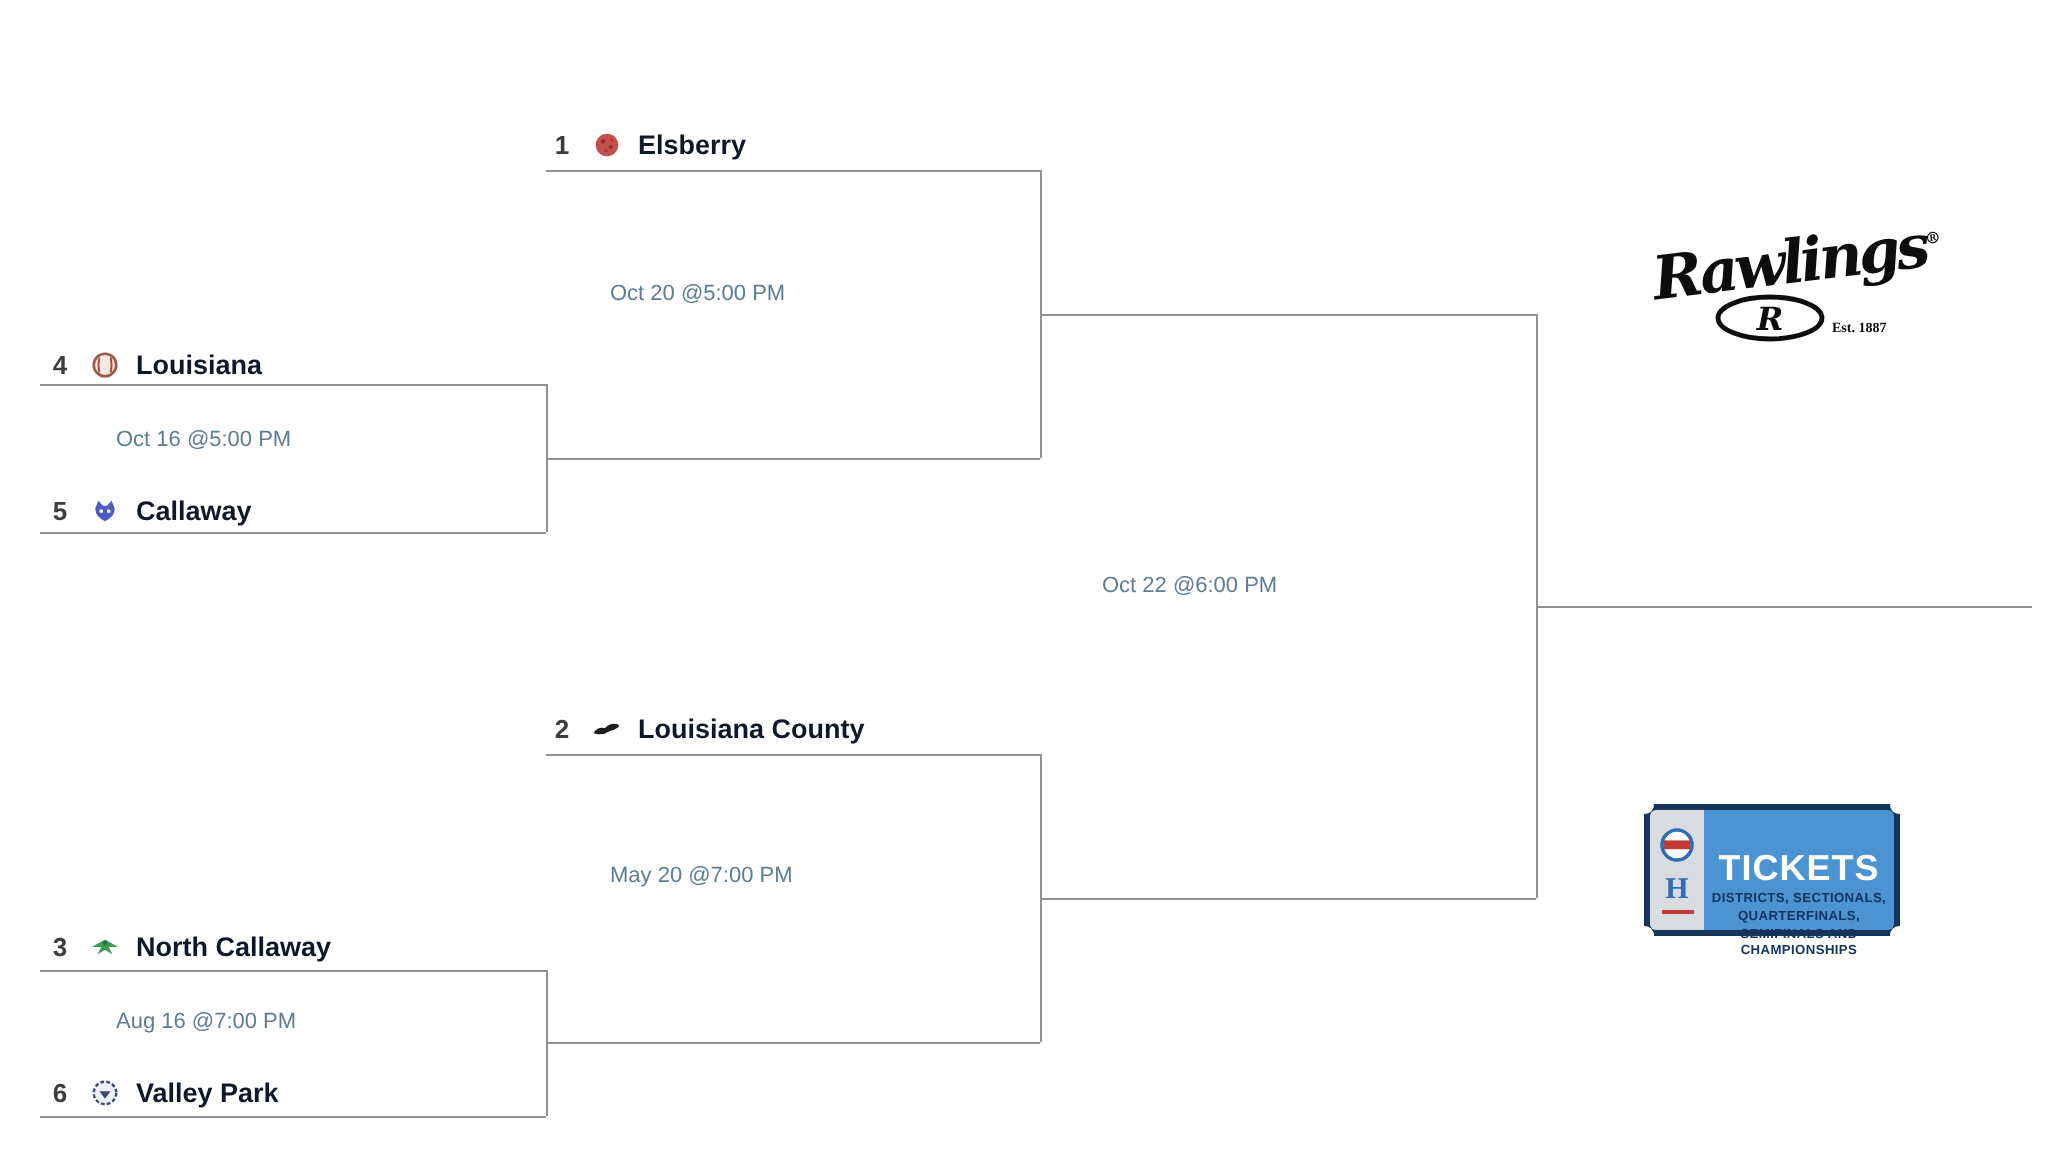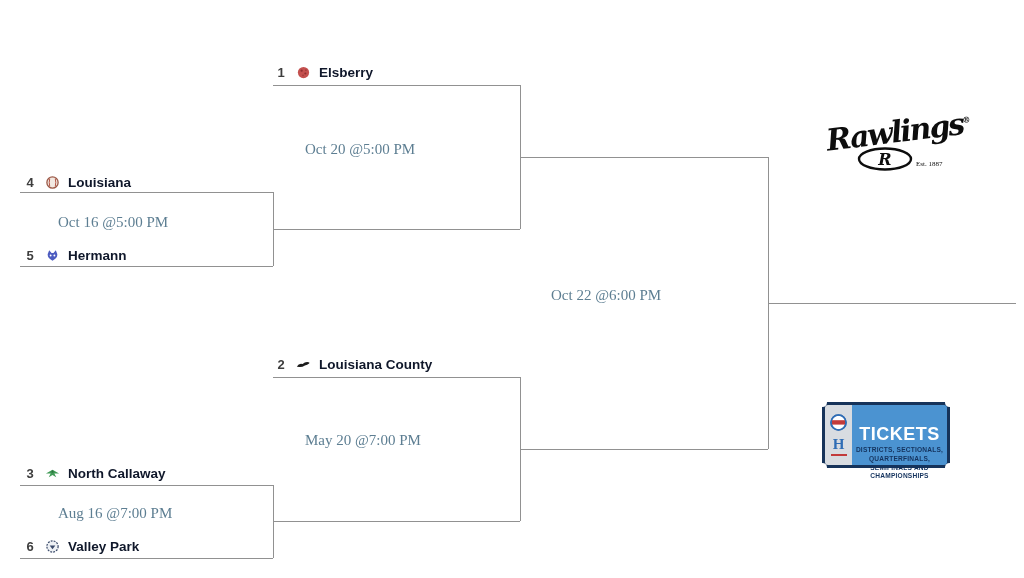--- a/index.html
+++ b/index.html
@@ -15,33 +15,33 @@
     white-space:nowrap;
   }
   .seed{
     color:#3d3d3d;font-size:13px;font-weight:600;width:10px;text-align:center;
     margin-right:9px;
   }
   .ticon{width:16px;height:16px;display:inline-flex;align-items:center;justify-content:center;margin-right:8px;}
   .ticon svg{width:15px;height:15px;}
   .tname{color:#0f172a;font-size:13.5px;font-weight:600;cursor:pointer;}
   .mdate{
-    position:absolute;color:#5d7e92;font-size:15px;white-space:nowrap;font-family:Liberation Serif, serif;
+    position:absolute;color:#5d7e92;font-size:11px;white-space:nowrap;
   }
   
   #rawlings{position:absolute;left:820px;top:108px;width:135px;height:72px;}
   #rawlings .script{
     font-family:"DejaVu Serif",serif;font-style:italic;font-weight:bold;
     font-size:30px;color:#0d0d0d;letter-spacing:-2px;transform:rotate(-7deg);
     position:absolute;left:6px;top:6px;
   }
   #rawlings .reg{font-size:8px;vertical-align:super;letter-spacing:0;}
   #rawlings .oval{position:absolute;left:36px;top:38px;}
   #rawlings .est{
-    position:absolute;left:96px;top:52px;font-size:7px;font-weight:normal;color:#0d0d0d;
+    position:absolute;left:96px;top:52px;font-size:7px;font-weight:bold;color:#0d0d0d;
     font-family:"Liberation Serif",serif;white-space:nowrap;
   }
   
   #ticket{
     position:absolute;left:822px;top:402px;width:128px;height:66px;
     background:#16335a;border-radius:5px;padding:3px;box-sizing:border-box;
     display:flex;cursor:pointer;
   }
   .notch{position:absolute;width:9px;height:9px;background:#ffffff;border-radius:50%;}
   #ticket .stub{
@@ -119,21 +119,21 @@
 
   <div class="team" style="left:25px;top:245px">
     <span class="seed">5</span>
     <span class="ticon">
       <svg viewBox="0 0 16 16">
           <path d="M3 6 L4.5 2.5 L7 5.2 L9 5.2 L11.5 2.5 L13 6 Q14 10.5 8 13.5 Q2 10.5 3 6 Z" fill="#4d5cc0"></path>
           <circle cx="6" cy="8" r="1" fill="#fff"></circle>
           <circle cx="10" cy="8" r="1" fill="#fff"></circle>
         </svg>
     </span>
-    <span class="tname">Hermann</span>
+    <span class="tname">Callaway</span>
   </div>
 
   <div class="team" style="left:276px;top:354px">
     <span class="seed">2</span>
     <span class="ticon">
       <svg viewBox="0 0 16 16">
           <path d="M1 10 Q3 6.5 7 7.5 Q10 4.5 13.5 5.5 Q15 6 14 7 Q12 8.5 9.5 9 Q6 11.5 2 10.5 Q0.5 10.3 1 10 Z" fill="#1c1c1c"></path>
         </svg>
     </span>
     <span class="tname">Louisiana County</span>

